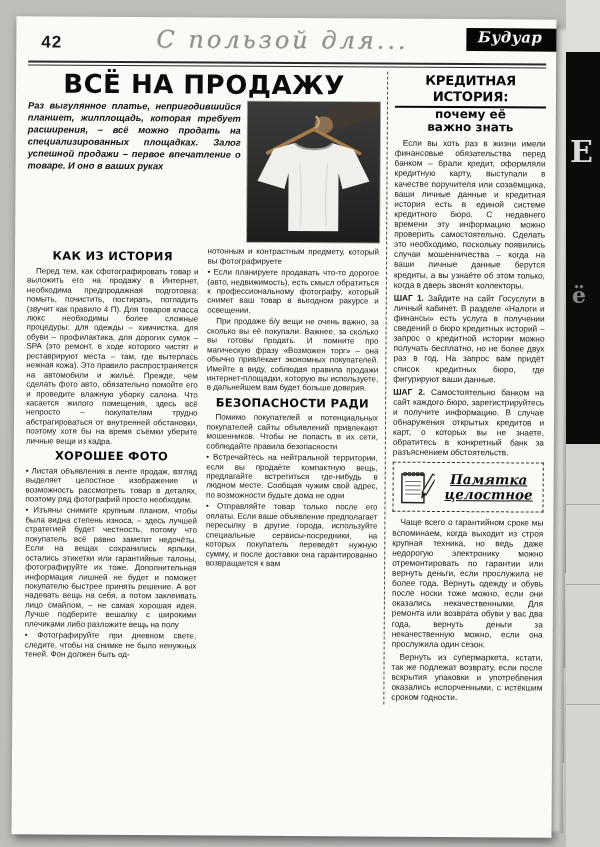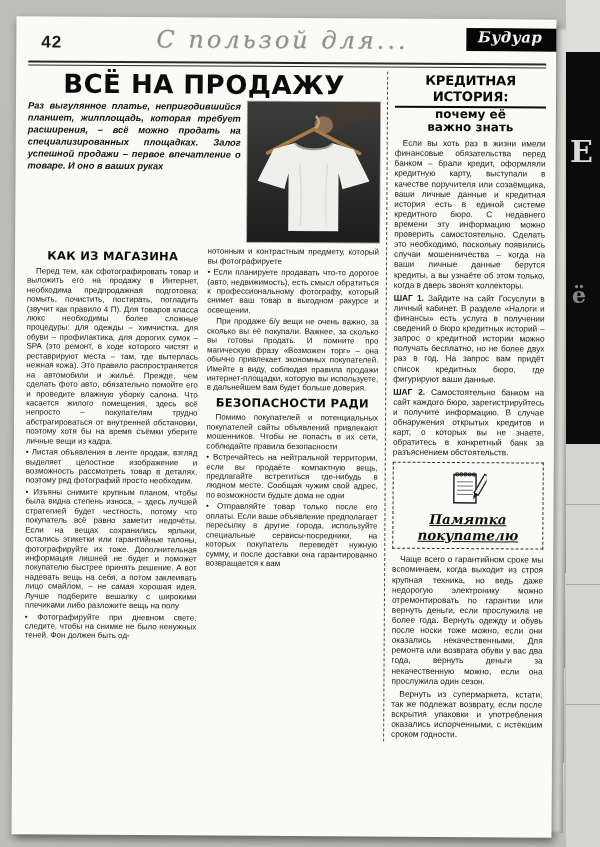--- a/index.html
+++ b/index.html
@@ -64,21 +64,21 @@
 
   .aside-title{text-align:center;margin:1px 0 4px;}
   .at1{display:inline-block;font-family:"DejaVu Sans",sans-serif;font-size:13.2px;
     font-weight:bold;color:#0a0a0a;letter-spacing:-.2px;border-bottom:2px solid #0a0a0a;padding-bottom:1px;}
   .at2{font-family:"DejaVu Sans",sans-serif;font-size:12px;font-weight:bold;line-height:1.08;color:#0a0a0a;}
   .aside p{margin:0 0 3px;text-indent:8px;}
   .aside p.noind{text-indent:0;}
   .steplbl{font-weight:bold;}
 
   .memo{border:1.5px dashed #333;display:flex;gap:5px;align-items:center;
-    padding:4px 5px;margin:5px 0;flex-direction:column;}
+    padding:4px 5px;margin:5px 0;}
   .memo-title{flex:1;text-align:center;font-family:"DejaVu Serif",serif;font-weight:bold;
     font-style:italic;font-size:13.5px;line-height:1.18;text-decoration:underline;color:#101010;}
   .memo-icon{flex:none;width:36px;height:40px;}
 </style>
 </head>
 <body>
 
 <div class="scene">
 
   <div class="edge-white"></div>
@@ -125,22 +125,23 @@
               <path d="M47,41 C54,49 78,49 85,41 L106,47 L122,79 L95,87 L91,71 L91,129 L41,129 L41,71 L37,87 L10,79 L26,47 Z" fill="#efefec"></path>
               <path d="M47,41 C54,49 78,49 85,41" fill="none" stroke="#9a9a96" stroke-width="2"></path>
               <path d="M52,62 q3,32 1,62 M80,62 q-3,32 -1,62" stroke="#dcdcd8" stroke-width="1.5" fill="none"></path>
             </svg>
           </div>
         </div>
 
         <div class="cols">
 
           <div class="col">
-            <h2 class="sec">КАК ИЗ МАГАЗИНА</h2>
+            <h2 class="sec">КАК ИЗ ИСТОРИЯ</h2>
             <p class="ind">Перед тем, как сфотографировать товар и выложить его на продажу в Интернет, необходима предпродажная подготовка: помыть, почистить, постирать, погладить (звучит как правило 4 П). Для товаров класса люкс необходимы более сложные процедуры: для одежды – химчистка, для обуви – профилактика, для дорогих сумок – SPA (это ремонт, в ходе которого чистят и реставрируют места – там, где вытерлась нежная кожа). Это правило распространяется на автомобили и жильё. Прежде, чем сделать фото авто, обязательно помойте его и проведите влажную уборку салона. Что касается жилого помещения, здесь всё непросто – покупателям трудно абстрагироваться от внутренней обстановки, поэтому хотя бы на время съёмки уберите личные вещи из кадра.</p>
+            <h2 class="sec">ХОРОШЕЕ ФОТО</h2>
             <p>• Листая объявления в ленте продаж, взгляд выделяет целостное изображение и возможность рассмотреть товар в деталях, поэтому ряд фотографий просто необходим.</p>
             <p>• Изъяны снимите крупным планом, чтобы была видна степень износа, – здесь лучшей стратегией будет честность, потому что покупатель всё равно заметит недочёты. Если на вещах сохранились ярлыки, остались этикетки или гарантийные талоны, фотографируйте их тоже. Дополнительная информация лишней не будет и поможет покупателю быстрее принять решение. А вот надевать вещь на себя, а потом заклеивать лицо смайлом, – не самая хорошая идея. Лучше подберите вешалку с широкими плечиками либо разложите вещь на полу</p>
             <p>• Фотографируйте при дневном свете, следите, чтобы на снимке не было ненужных теней. Фон должен быть од-</p>
           </div>
 
           <div class="col">
             <p>нотонным и контрастным предмету, который вы фотографируете</p>
             <p>• Если планируете продавать что-то дорогое (авто, недвижимость), есть смысл обратиться к профессиональному фотографу, который снимет ваш товар в выгодном ракурсе и освещении.</p>
             <p class="ind">При продаже б/у вещи не очень важно, за сколько вы её покупали. Важнее, за сколько вы готовы продать. И помните про магическую фразу «Возможен торг» – она обычно привлекает экономных покупателей. Имейте в виду, соблюдая правила продажи интернет-площадки, которую вы используете, в дальнейшем вам будет больше доверия.</p>
             <h2 class="sec">БЕЗОПАСНОСТИ РАДИ</h2>
@@ -173,21 +174,21 @@
             <line x1="6" y1="18" x2="21" y2="18" stroke="#555" stroke-width="0.8"></line>
             <line x1="6" y1="22" x2="21" y2="22" stroke="#555" stroke-width="0.8"></line>
             <line x1="6" y1="26" x2="21" y2="26" stroke="#555" stroke-width="0.8"></line>
             <g transform="rotate(30 27 20)">
               <rect x="25" y="6" width="4.5" height="20" fill="#f4f4f0" stroke="#222" stroke-width="1.2"></rect>
               <path d="M25,26 L29.5,26 L27.2,32 Z" fill="#222"></path>
             </g>
           </svg>
           <div class="memo-title">
             <span>Памятка</span><br>
-            <span>покупателю</span>
+            <span>целостное</span>
           </div>
         </div>
 
         <p>Чаще всего о гарантийном сроке мы вспоминаем, когда выходит из строя крупная техника, но ведь даже недорогую электронику можно отремонтировать по гарантии или вернуть деньги, если прослужила не более года. Вернуть одежду и обувь после носки тоже можно, если они оказались некачественными. Для ремонта или возврата обуви у вас два года, вернуть деньги за некачественную можно, если она прослужила один сезон.</p>
         <p>Вернуть из супермаркета, кстати, так же подлежат возврату, если после вскрытия упаковки и употребления оказались испорченными, с истёкшим сроком годности.</p>
       </aside>
     </div>
   </div>
 </div>
 

